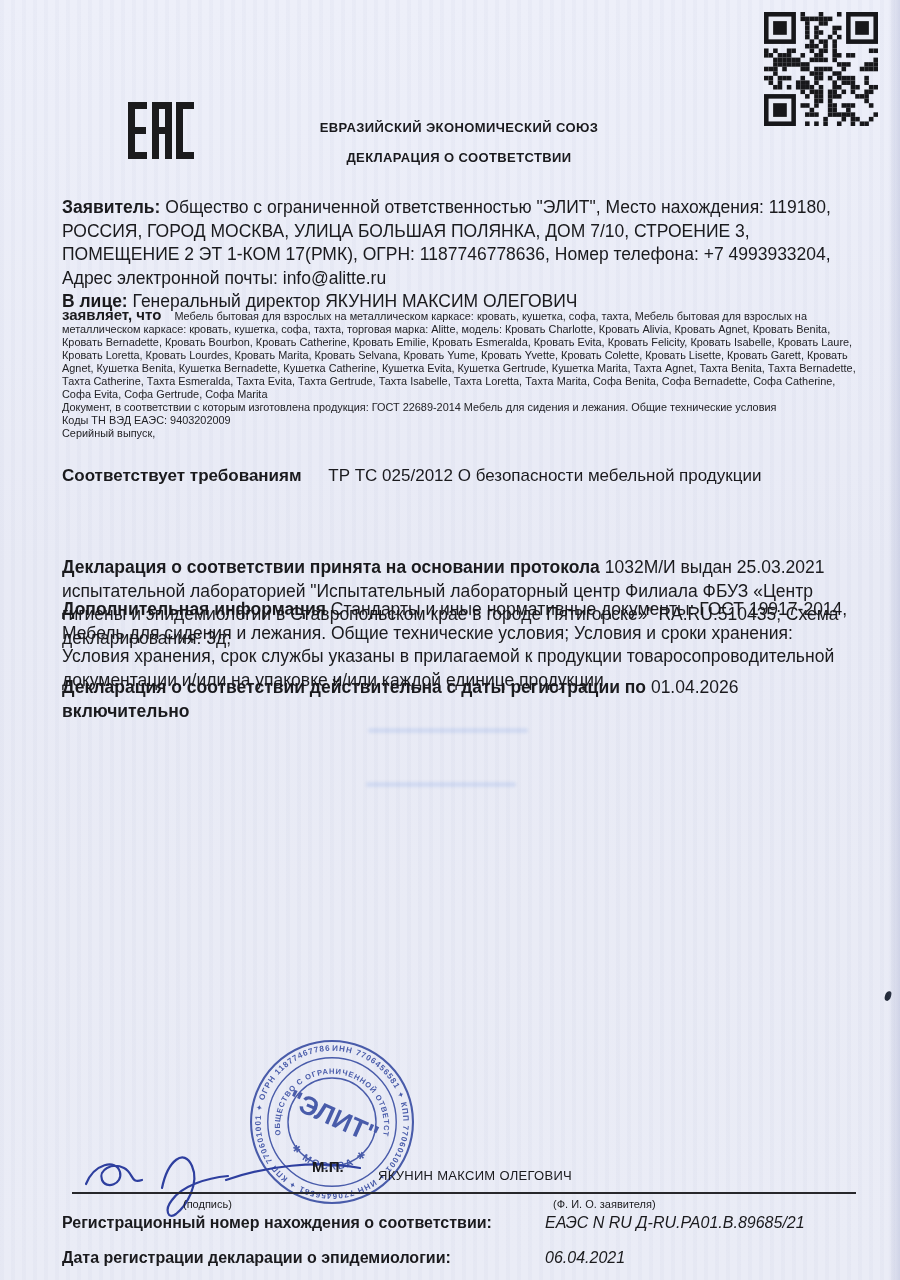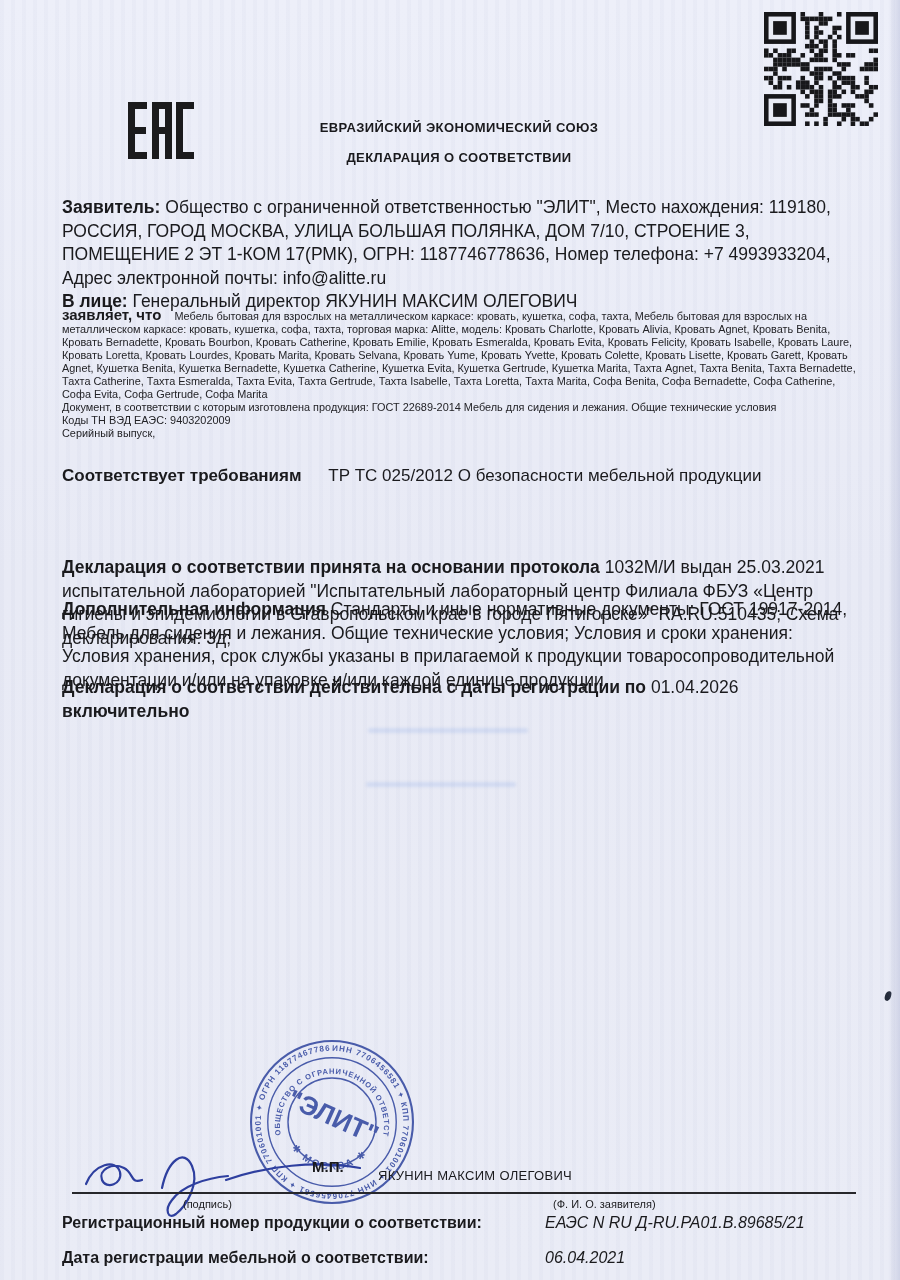--- a/index.html
+++ b/index.html
@@ -366,22 +366,22 @@
     <path d="M 150,44 C 190,30 240,24 284,32"></path>
   </svg>
 
   <div class="mp">М.П.</div>
   <div class="fio-name">ЯКУНИН МАКСИМ ОЛЕГОВИЧ</div>
   <div class="sig-line"></div>
   <div class="cap sign">(подпись)</div>
   <div class="cap name">(Ф. И. О. заявителя)</div>
 
   <div class="reg-row" id="reg-number">
-    <span class="lbl">Регистрационный номер продукции о соответствии:</span>
+    <span class="lbl">Регистрационный номер нахождения о соответствии:</span>
     <span class="val">ЕАЭС N RU Д-RU.РА01.В.89685/21</span>
   </div>
   <div class="reg-row" id="reg-date">
-    <span class="lbl">Дата регистрации мебельной о соответствии:</span>
+    <span class="lbl">Дата регистрации декларации о эпидемиологии:</span>
     <span class="val">06.04.2021</span>
   </div>
 
   <div class="edge-right"></div>
 </div>
 
 </body></html>

